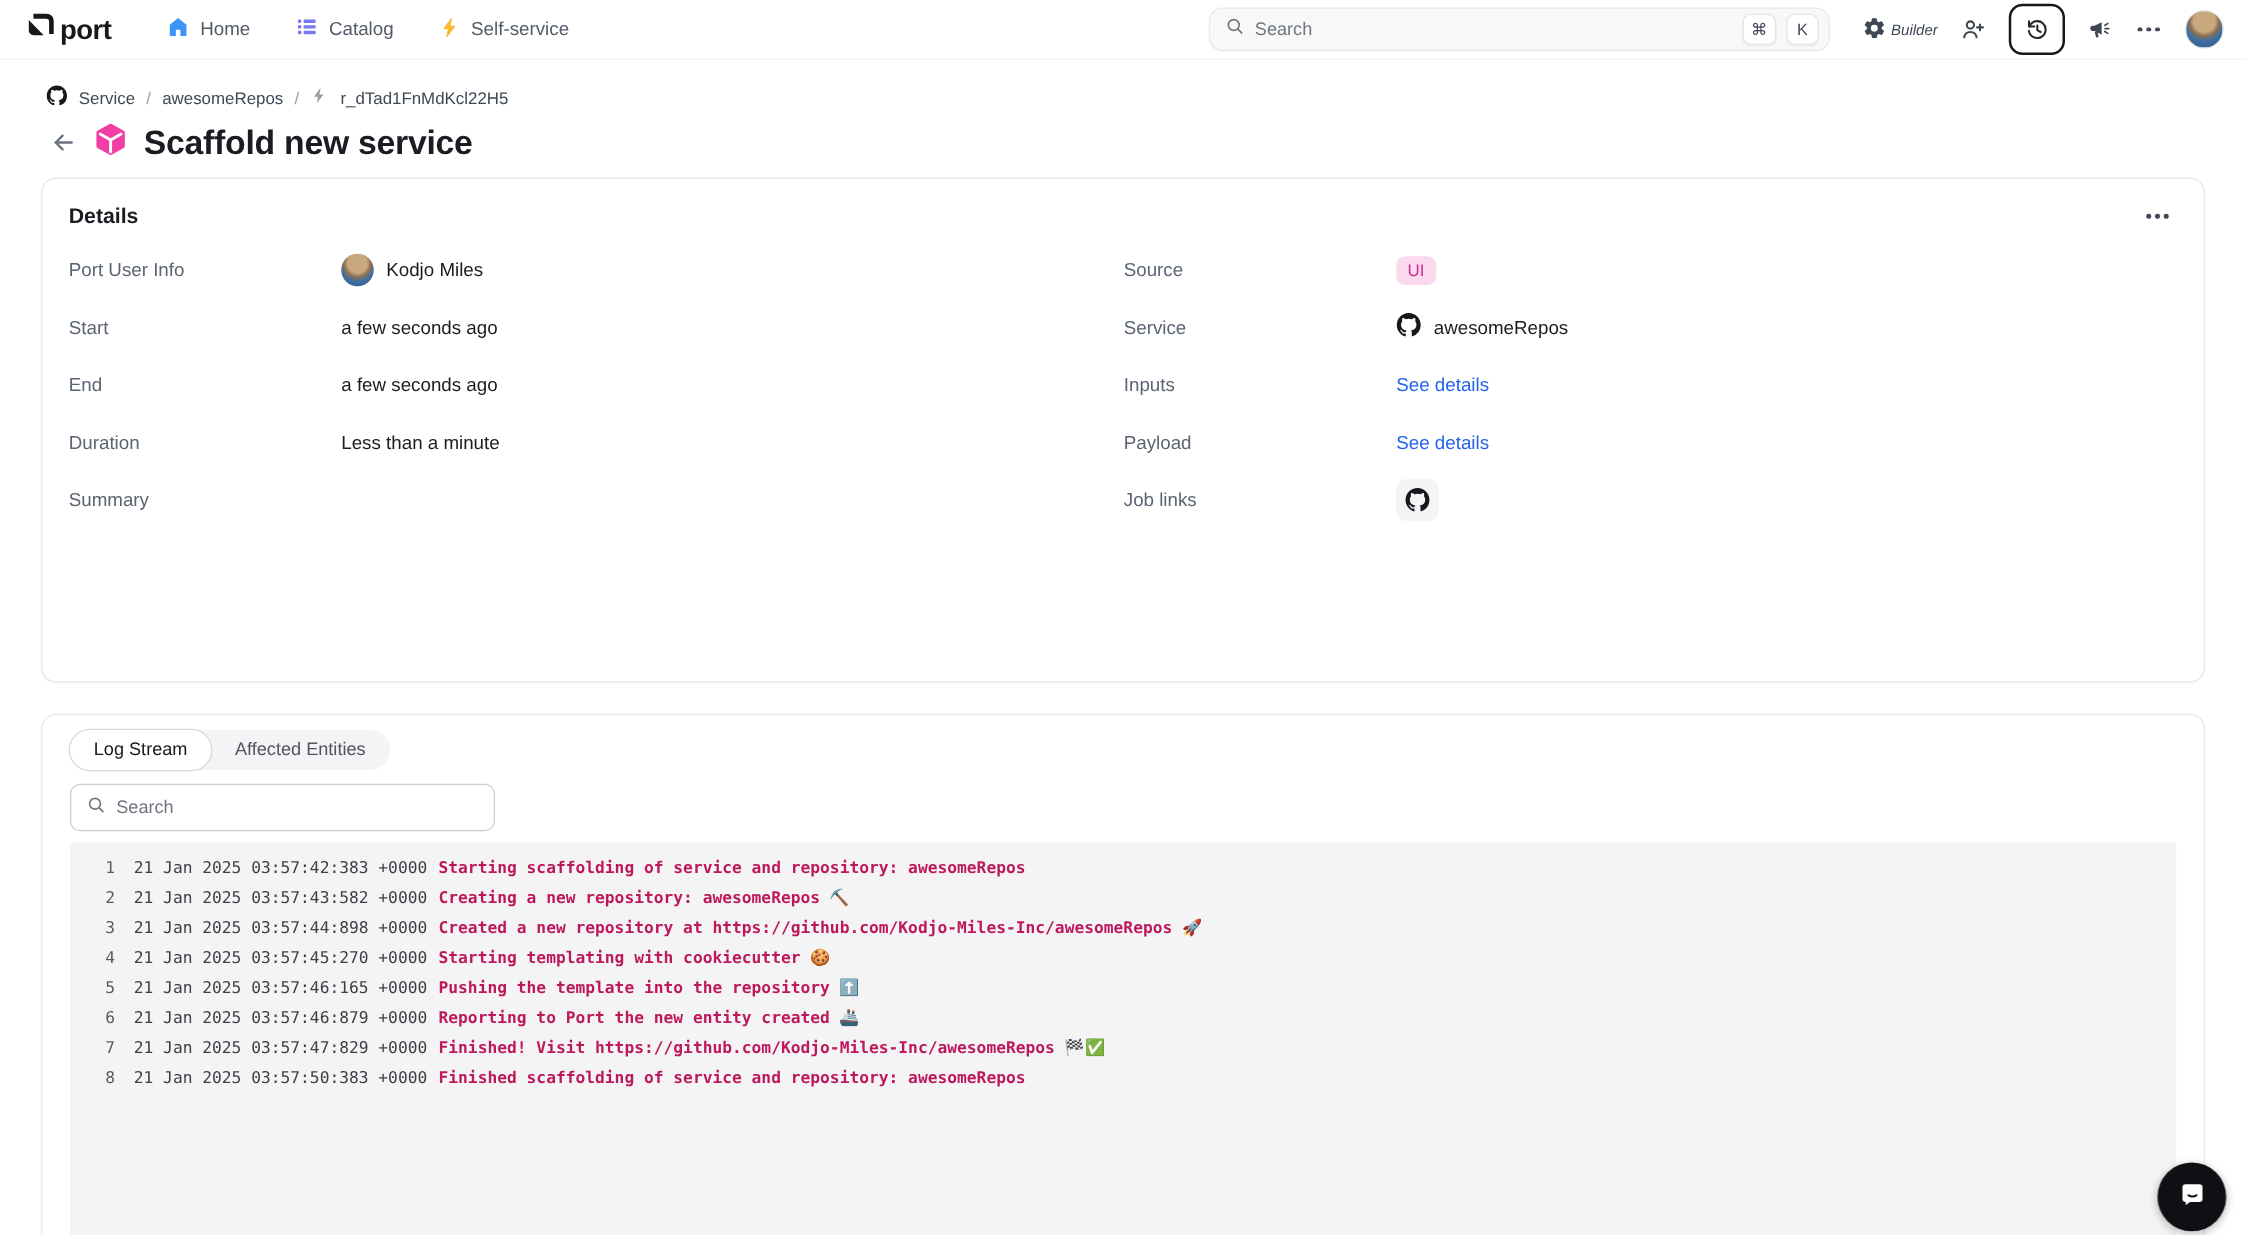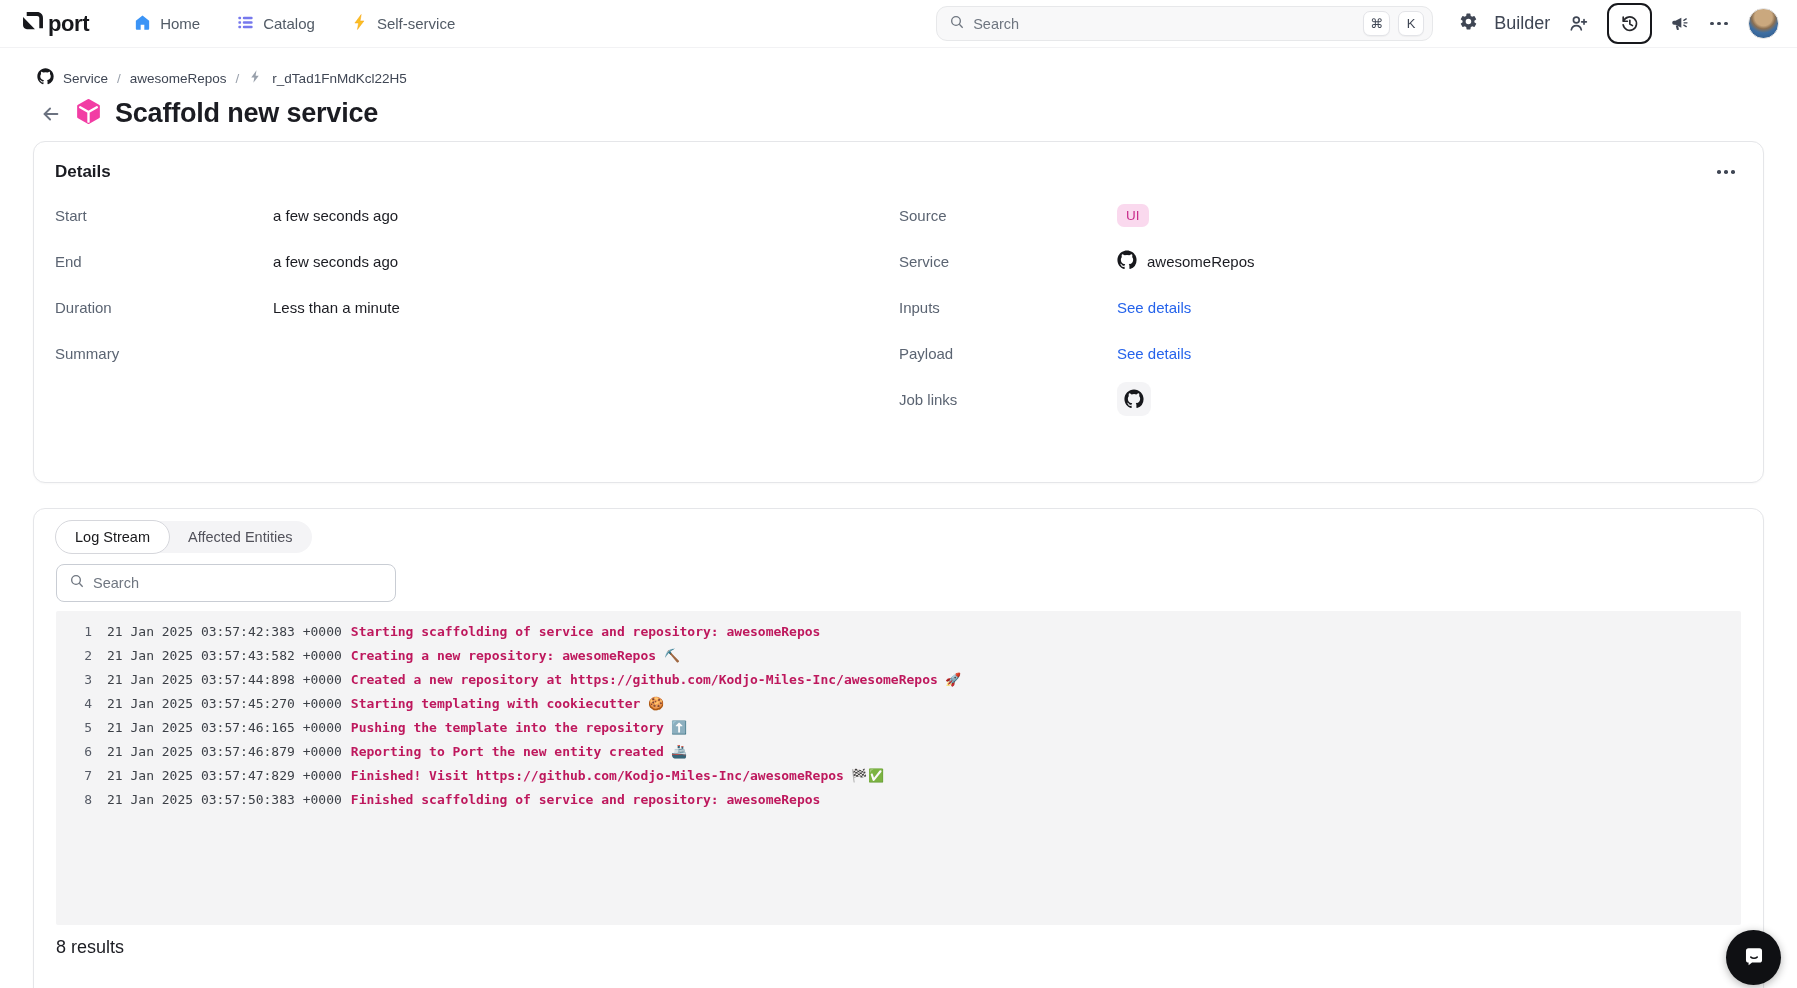--- a/index.html
+++ b/index.html
@@ -16,41 +16,41 @@
   .spacer { flex:1; }
   .searchbar { width:497px; height:35px; background:#F8F8F9; border:1px solid #E7E8EA;
                border-radius:11px; display:flex; align-items:center; padding:0 8px 0 12px; gap:8px; }
   .searchbar input { flex:1; border:none; outline:none; background:transparent; font-size:14.5px;
                      color:#333; font-family:"Liberation Sans",sans-serif; }
   .searchbar input::placeholder { color:#6F7680; }
   .keycap { min-width:26px; height:25px; background:#fff; border:1px solid #E3E4E8; border-radius:7px;
             display:flex; align-items:center; justify-content:center; font-size:13px; color:#3F4654;
             padding:0 6px; box-shadow:0 1px 1px rgba(0,0,0,.04); }
   .hdr-right { display:flex; align-items:center; gap:18px; margin-left:26px; }
-  .builder { display:flex; align-items:center; gap:16px; font-size:18px; color:#3F4654; cursor:pointer; }
+  .builder { display:flex; align-items:center; gap:4px; font-size:12px; color:#3F4654; cursor:pointer;font-style:italic; }
   .icon-btn { display:flex; align-items:center; justify-content:center; cursor:pointer; }
   .history-btn { width:45px; height:41px; border:2px solid #17181C; border-radius:11px; }
   .dots3 { display:flex; gap:3.5px; align-items:center; cursor:pointer; padding:4px 2px; }
   .dots3 i { width:3.6px; height:3.6px; border-radius:50%; background:#3F4654; display:block; }
   .avatar { width:31px; height:31px; border-radius:50%;
             background:radial-gradient(circle at 50% 28%, #caa87e 0 34%, #8a6f52 46%, #3e6fa3 62%, #2d5585 100%);
             border:1px solid #e2e2e2; cursor:pointer; }
 
   
   .breadcrumb { display:flex; align-items:center; gap:9px; margin:20px 0 0 37px;
                 font-size:13.5px; color:#3F4654; }
   .crumb { cursor:pointer; }
   .crumb-sep { color:#9AA1AC; }
   .titlebar { display:flex; align-items:center; gap:13px; margin:10px 0 0 40px; }
   .page-title { font-size:27px; font-weight:600; color:#1B1C22; letter-spacing:-0.2px; }
 
   
   .card { margin:0 33px; background:#fff; border:1px solid #E5E6E9; border-radius:12px;
           box-shadow:0 1px 2px rgba(16,24,40,.03); }
-  .details-card { margin-top:12px; height:342px; padding:20px 22px 16px 21px; position:relative; }
+  .details-card { margin-top:12px; height:404px; padding:20px 22px 16px 21px; position:relative; }
   .card-heading { font-size:17px; font-weight:600; color:#1B1C22; }
   .card-more { position:absolute; top:24px; right:26px; }
   .details-grid { display:grid; grid-template-columns:844px 1fr; margin-top:10px; }
   .dcol {}
   .drow { min-height:46px; display:flex; align-items:center; }
   .dlabel { flex:0 0 218px; font-size:15px; color:#5B6472; }
   .dvalue { font-size:15px; color:#1B1C22; display:flex; align-items:center; gap:10px; }
 
   .status-badge { display:inline-flex; align-items:center; gap:6px; background:#DFF7E7;
                   color:#18A24D; font-size:14.5px; font-weight:500; padding:4px 11px 4px 6px;
@@ -232,20 +232,27 @@
   <div class="card-more dots3">
       <i></i>
       <i></i>
       <i></i>
     </div>
 
   <div class="details-grid">
 
     <div class="dcol">
       <div class="drow">
+        <span class="dlabel">Port User Info</span>
+        <span class="dvalue">
+          <span class="mini-avatar"></span>
+          <span>Kodjo Miles</span>
+        </span>
+      </div>
+      <div class="drow">
         <span class="dlabel">Start</span>
         <span class="dvalue">a few seconds ago</span>
       </div>
       <div class="drow">
         <span class="dlabel">End</span>
         <span class="dvalue">a few seconds ago</span>
       </div>
       <div class="drow">
         <span class="dlabel">Duration</span>
         <span class="dvalue">Less than a minute</span>

